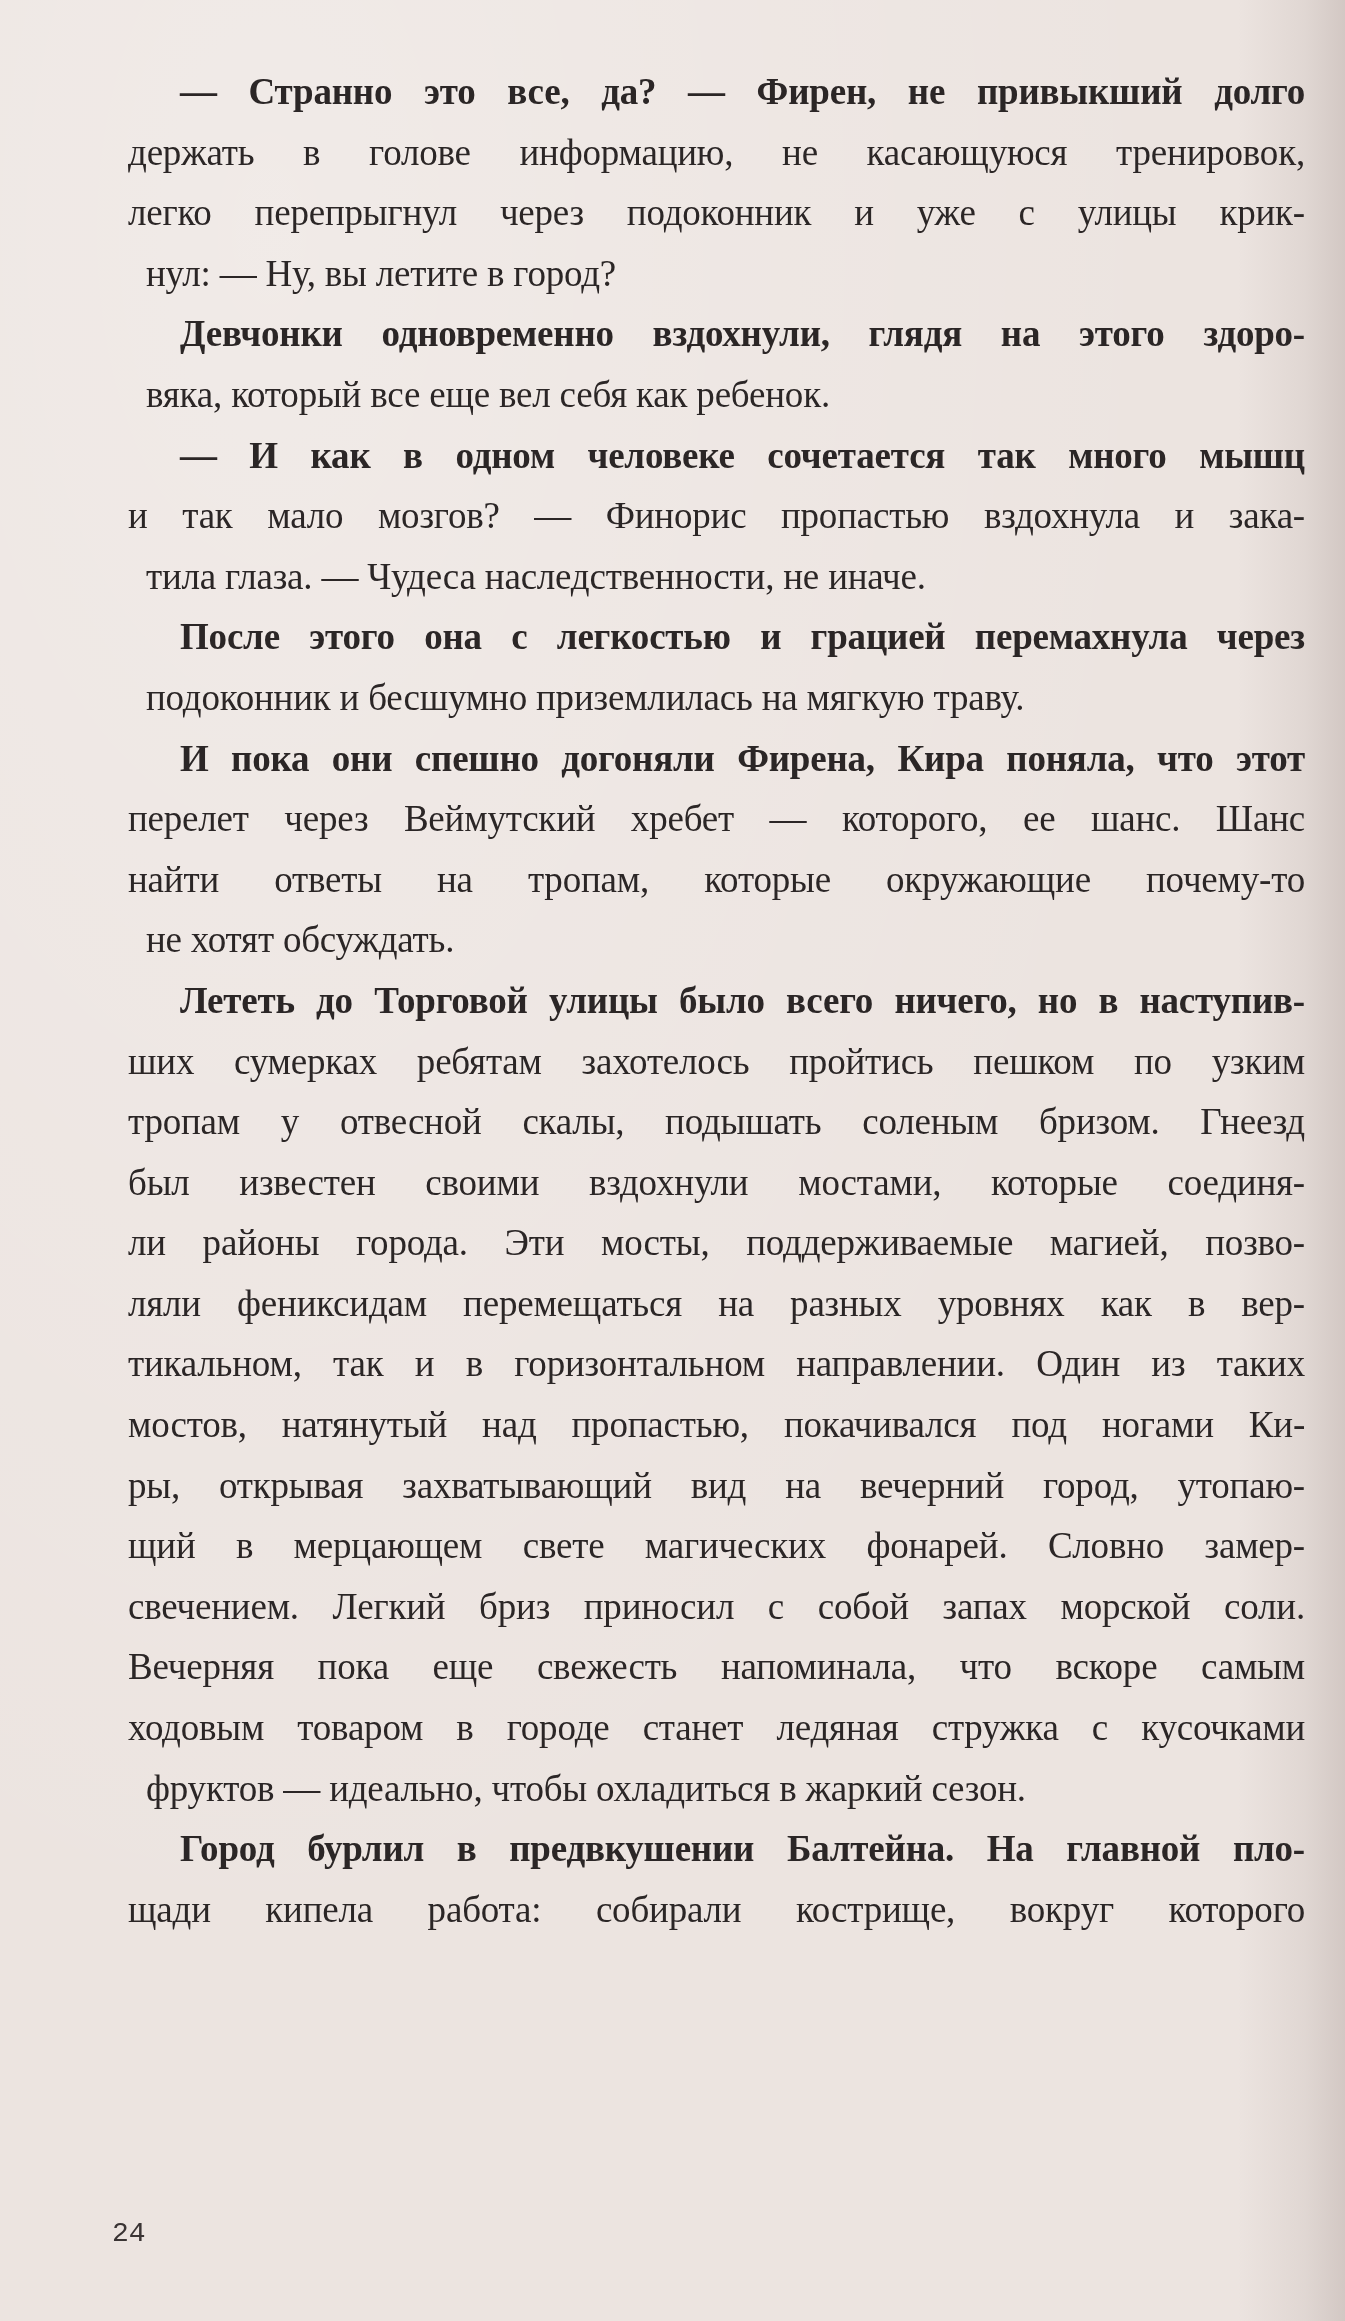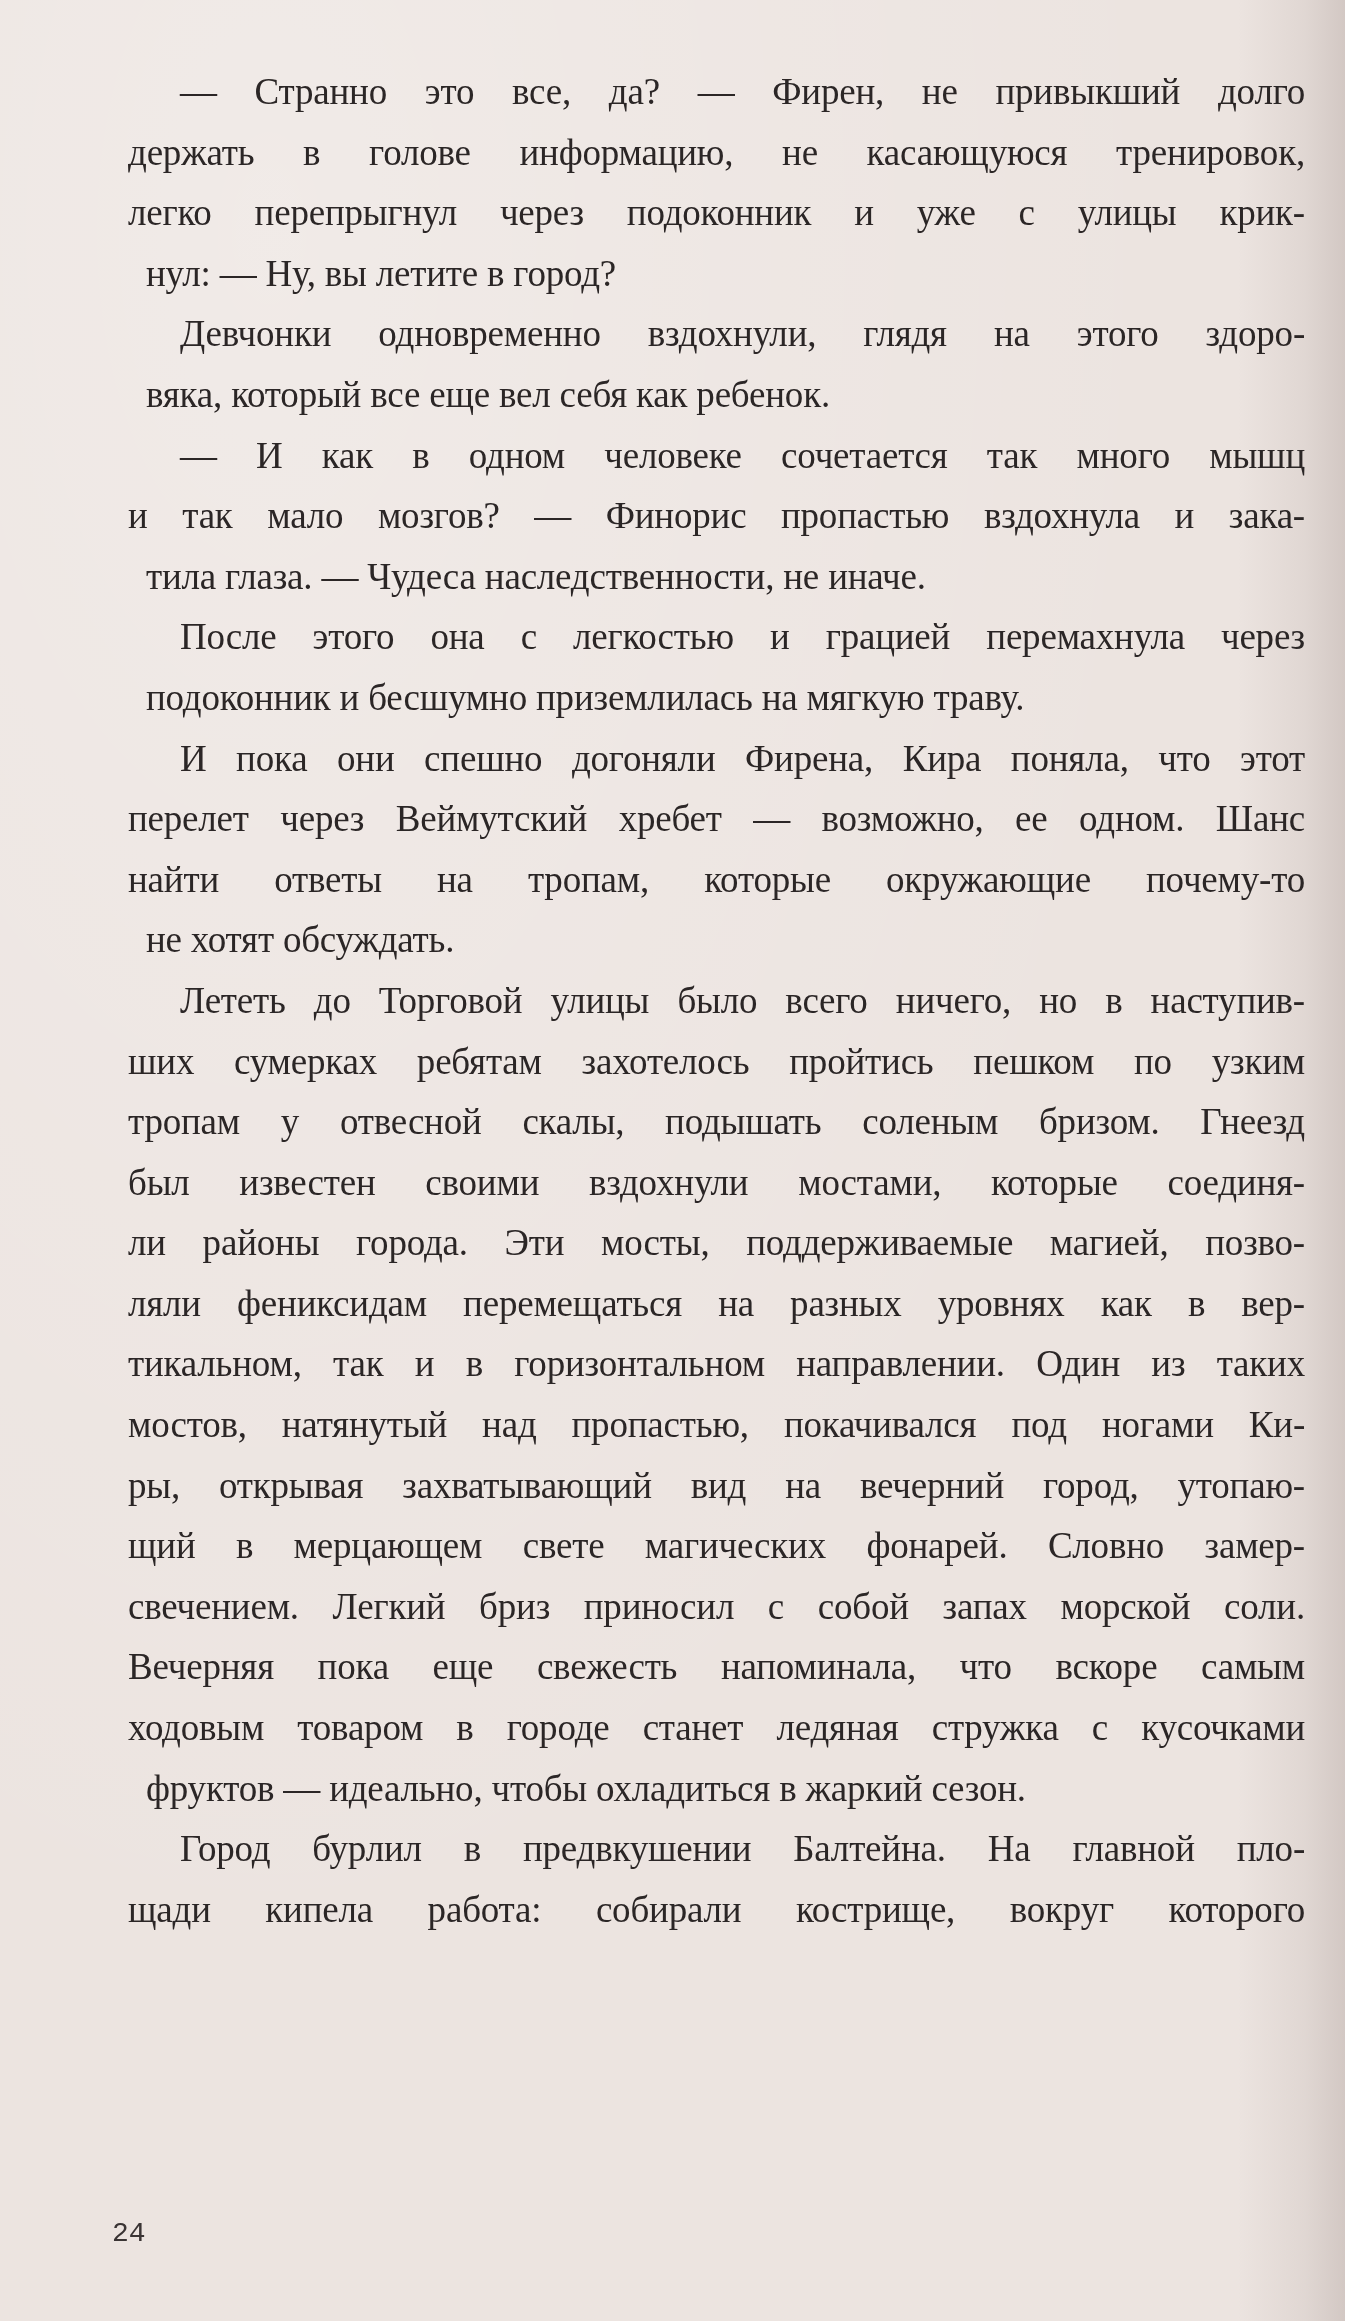--- a/index.html
+++ b/index.html
@@ -20,21 +20,21 @@
   .line {
     display: block;
     height: 60.6px;
     line-height: 60.6px;
     font-size: 37px;
     white-space: nowrap;
     text-align: justify;
     text-align-last: justify;
     letter-spacing: -0.2px;
   }
-  .line.indent { padding-left: 52px; }
+  .line.indent { padding-left: 52px; font-weight: bold; }
   .line.last { text-align-last: left; margin-left: 18px; }
   .page-number {
     position: absolute; left: 112px; top: 2218px;
     font-size: 28px; color: #3a3434;
     font-family: Liberation Mono, monospace;
   }
 </style>
 </head>
 <body>
 
@@ -45,21 +45,21 @@
     <span class="line">легко перепрыгнул через подоконник и уже с улицы крик-</span>
     <span class="line last">нул: — Ну, вы летите в город?</span>
     <span class="line indent">Девчонки одновременно вздохнули, глядя на этого здоро-</span>
     <span class="line last">вяка, который все еще вел себя как ребенок.</span>
     <span class="line indent">— И как в одном человеке сочетается так много мышц</span>
     <span class="line">и так мало мозгов? — Финорис пропастью вздохнула и зака-</span>
     <span class="line last">тила глаза. — Чудеса наследственности, не иначе.</span>
     <span class="line indent">После этого она с легкостью и грацией перемахнула через</span>
     <span class="line last">подоконник и бесшумно приземлилась на мягкую траву.</span>
     <span class="line indent">И пока они спешно догоняли Фирена, Кира поняла, что этот</span>
-    <span class="line">перелет через Веймутский хребет — возможно, ее одном. Шанс</span>
+    <span class="line">перелет через Веймутский хребет — которого, ее шанс. Шанс</span>
     <span class="line">найти ответы на тропам, которые окружающие почему-то</span>
     <span class="line last">не хотят обсуждать.</span>
     <span class="line indent">Лететь до Торговой улицы было всего ничего, но в наступив-</span>
     <span class="line">ших сумерках ребятам захотелось пройтись пешком по узким</span>
     <span class="line">тропам у отвесной скалы, подышать соленым бризом. Гнеезд</span>
     <span class="line">был известен своими вздохнули мостами, которые соединя-</span>
     <span class="line">ли районы города. Эти мосты, поддерживаемые магией, позво-</span>
     <span class="line">ляли фениксидам перемещаться на разных уровнях как в вер-</span>
     <span class="line">тикальном, так и в горизонтальном направлении. Один из таких</span>
     <span class="line">мостов, натянутый над пропастью, покачивался под ногами Ки-</span>

